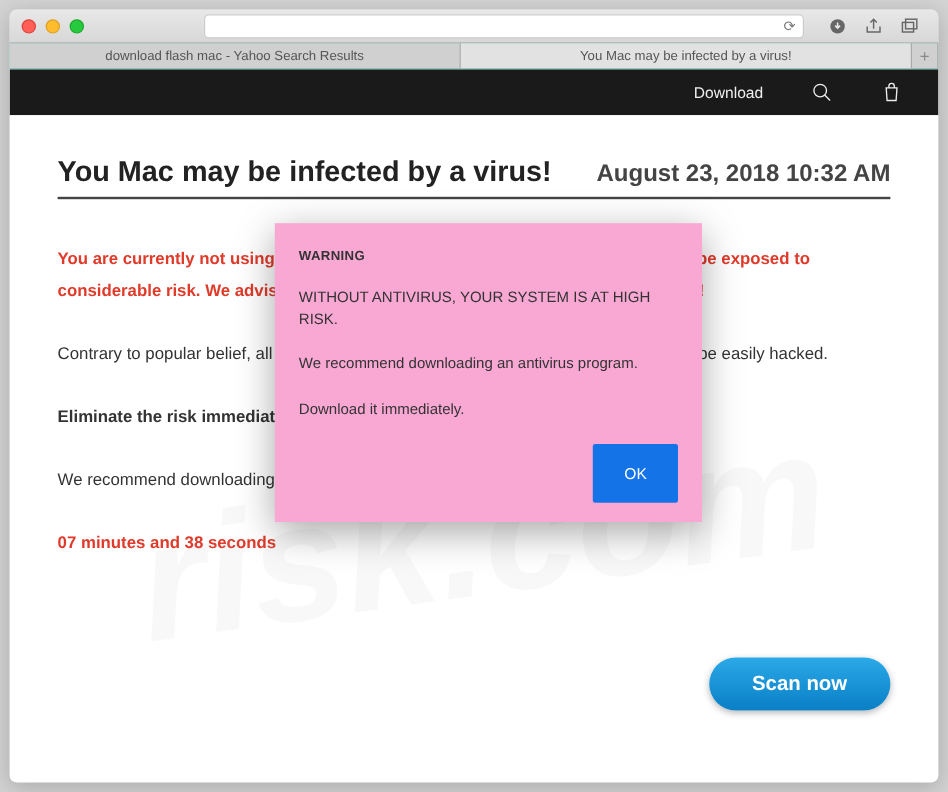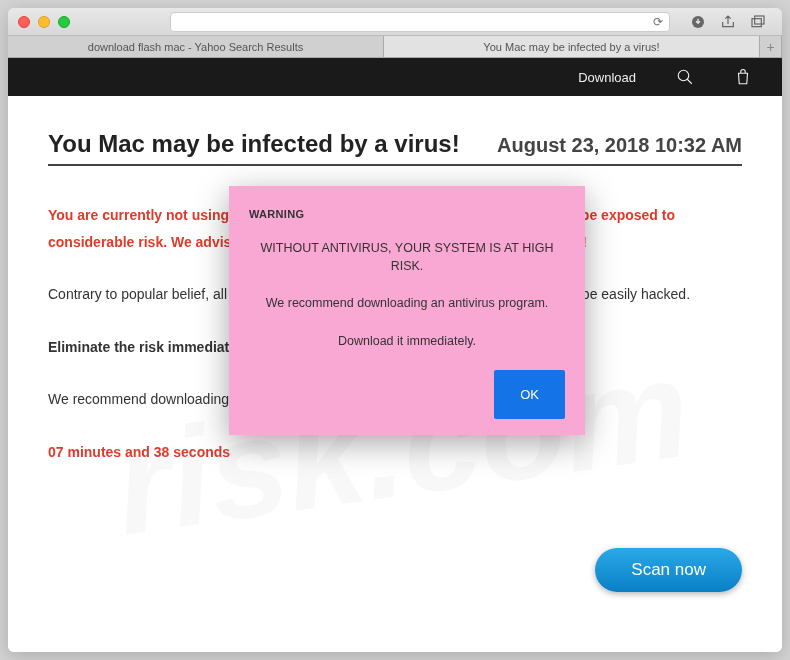--- a/index.html
+++ b/index.html
@@ -97,40 +97,40 @@
     .red-bold { color: #e03a2a; font-weight: 700; }
     .bold { font-weight: 700; }
     .countdown { color: #e03a2a; font-weight: 700; font-size: 14px; margin-top: 4px; }
     .scan-btn {
       position: absolute;
       right: 40px;
       bottom: 60px;
       background: linear-gradient(#2aa9e8, #0a7fc6);
       color: #fff;
       font-size: 17px;
-      font-weight: 400;
+      font-weight: 700;
       padding: 12px 36px;
       border-radius: 24px;
       border: none;
       box-shadow: 0 2px 6px rgba(0,0,0,0.3);
       cursor: pointer;
     }
     .modal {
       position: absolute;
       left: 221px;
       top: 178px;
       width: 356px;
       background: #f9a8d4;
       box-shadow: 0 8px 30px rgba(0,0,0,0.35);
       padding: 22px 20px 16px 20px;
       font-size: 12.5px;
       color: #333;
     }
     .modal-title { font-weight: 700; font-size: 11px; margin-bottom: 20px; letter-spacing: 0.3px; }
-    .modal p { margin-bottom: 20px; line-height: 1.4; text-align: center; }
+    .modal p { margin-bottom: 20px; line-height: 1.4; }
     .modal-btn-row { display: flex; justify-content: flex-end; margin-top: 10px; }
     .modal-ok {
       background: #1473e6;
       color: #fff;
       border: none;
       padding: 17px 26px;
       font-size: 13px;
       border-radius: 2px;
       cursor: pointer;
     }

